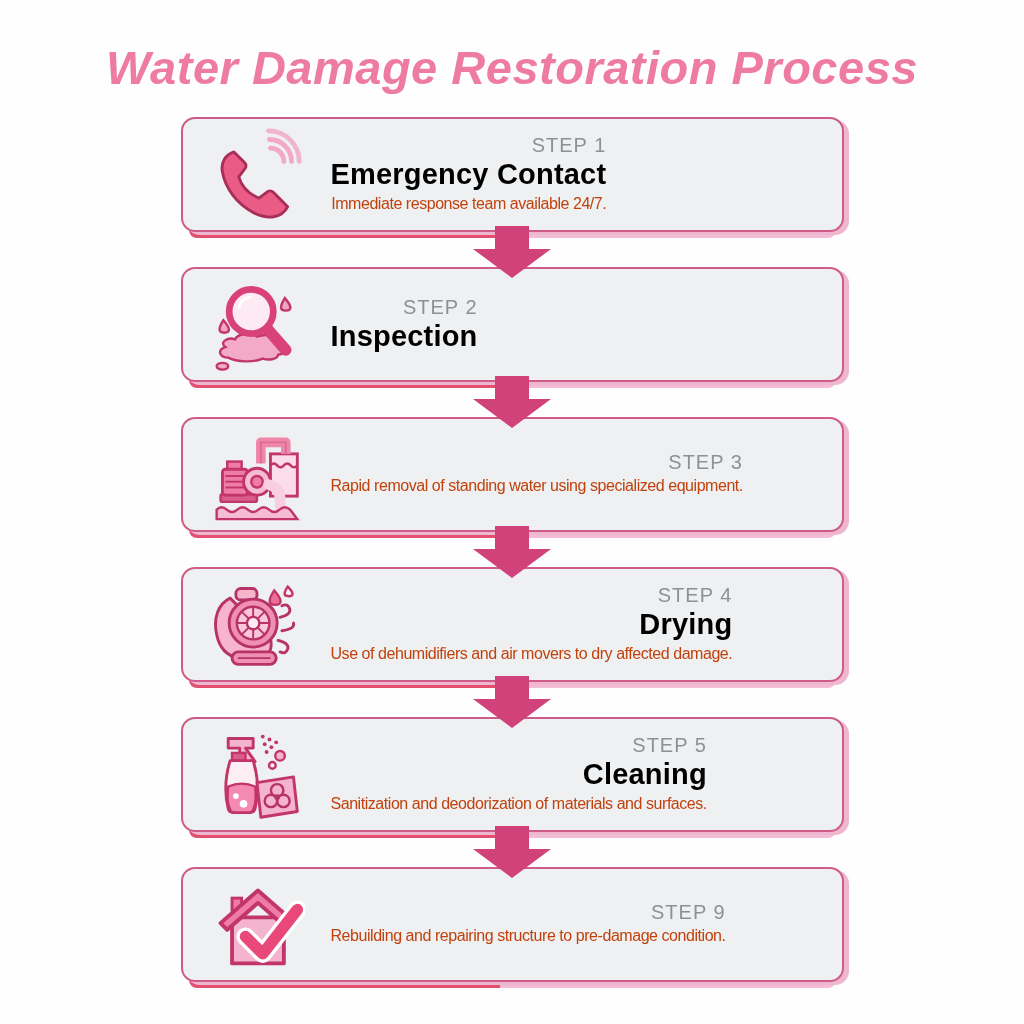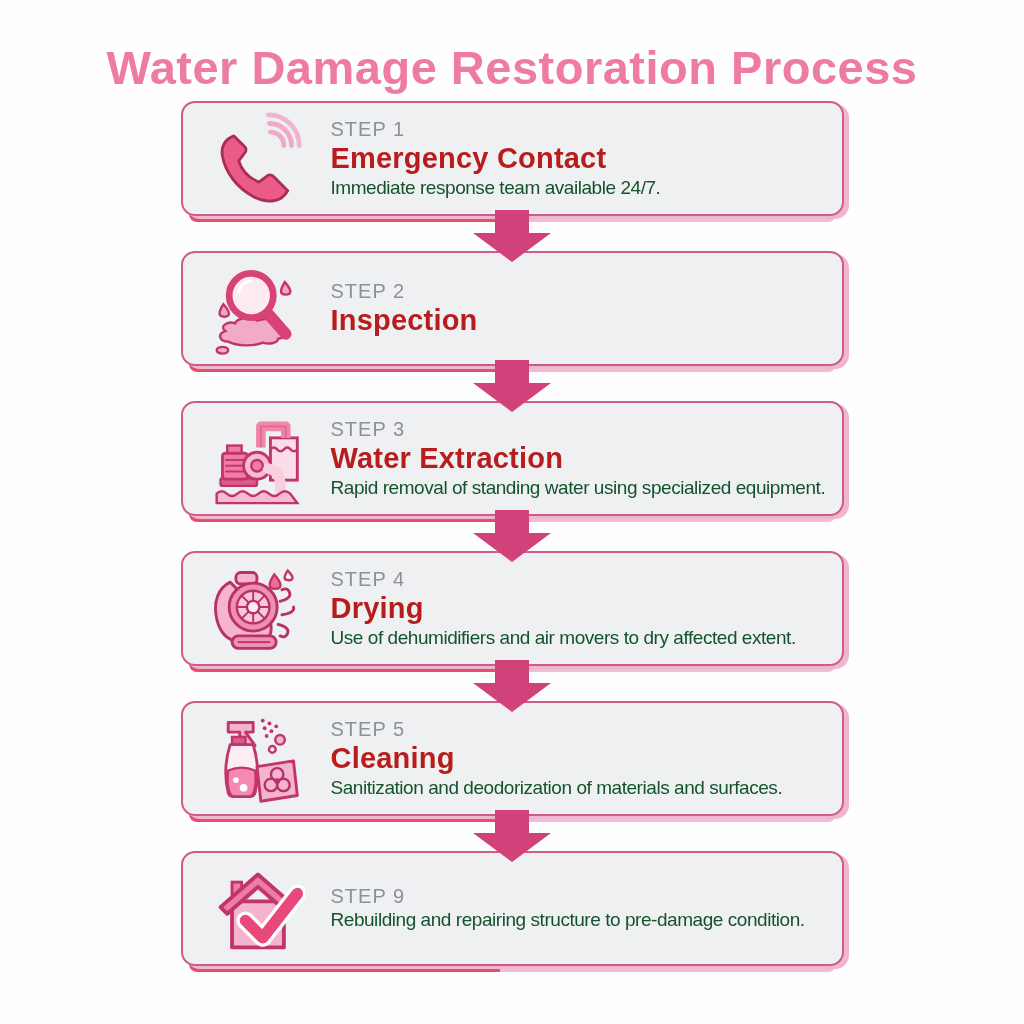--- a/index.html
+++ b/index.html
@@ -10,24 +10,26 @@
     overflow:hidden;
   }
   .page-title{
     margin:0;
     padding-top:40px;
     text-align:center;
     font-size:47px;
     font-weight:bold;
     letter-spacing:.5px;
     color:#ee7ba3;
+    font-style:italic;
   }
   .flow{
     width:663px;
-    margin:6px auto 0 auto;
+    margin:22px auto 0 auto;
+    text-align:right;
   }
   .card-wrap{
     position:relative;
     z-index:1;
   }
   .card-wrap::after{
     content:"";
     position:absolute;
     left:8px; right:8px; bottom:-6px;
     height:16px;
@@ -64,28 +66,28 @@
   }
   .step-label{
     font-size:20px;
     letter-spacing:1px;
     color:#8d9197;
     line-height:22px;
   }
   .step-title{
     font-size:29px;
     font-weight:bold;
-    color:#b91c1c;
+    color:#000000;
     line-height:34px;
     letter-spacing:.2px;
   }
   .step-desc{
-    font-size:19px;
+    font-size:16px;
     letter-spacing:-0.45px;
-    color:#14532d;
+    color:#c2410c;
     line-height:24px;
     white-space:nowrap;
   }
   .arrow{
     position:relative;
     height:35px;
     z-index:5;
   }
   .arrow .stem{
     position:absolute;
@@ -177,21 +179,20 @@
           <line x1="17" y1="57" x2="37" y2="57" stroke="#c2356a" stroke-width="2"></line>
           <line x1="17" y1="63" x2="37" y2="63" stroke="#c2356a" stroke-width="2"></line>
           <circle cx="50" cy="57" r="14" fill="#f6bcd4" stroke="#c2356a" stroke-width="3"></circle>
           <circle cx="50" cy="57" r="6" fill="#ee7ca4" stroke="#c2356a" stroke-width="2.5"></circle>
           <path d="M62 60 q14 3 12 22" fill="none" stroke="#f9cfe0" stroke-width="11" stroke-linecap="round"></path>
           <path d="M8 86 q5 -5 10.5 0 q5.5 5 11 0 q5.5 -5 11 0 q5.5 5 11 0 q5.5 -5 11 0 q5.5 5 11 0 q5.5 -5 11 0 L92 96 L8 96 z" fill="#f6bcd4" stroke="#c2356a" stroke-width="2.5"></path>
         </svg>
       </div>
       <div class="card-text">
         <span class="step-label">STEP 3</span>
-        <span class="step-title">Water Extraction</span>
         <span class="step-desc">Rapid removal of standing water using specialized equipment.</span>
       </div>
     </div>
   </div>
 
   <div class="arrow">
     <div class="stem"></div>
     <div class="head"></div>
   </div>
 
@@ -215,21 +216,21 @@
             <line x1="58" y1="36" x2="34" y2="60"></line>
           </g>
           <circle cx="46" cy="48" r="6.5" fill="#fdeaf2" stroke="#b73267" stroke-width="2.5"></circle>
           <rect x="24" y="78" width="46" height="13" rx="6.5" fill="#ef8fb2" stroke="#b73267" stroke-width="3"></rect>
           <line x1="30" y1="84.5" x2="64" y2="84.5" stroke="#b73267" stroke-width="2"></line>
         </svg>
       </div>
       <div class="card-text">
         <span class="step-label">STEP 4</span>
         <span class="step-title">Drying</span>
-        <span class="step-desc">Use of dehumidifiers and air movers to dry affected extent.</span>
+        <span class="step-desc">Use of dehumidifiers and air movers to dry affected damage.</span>
       </div>
     </div>
   </div>
 
   <div class="arrow">
     <div class="stem"></div>
     <div class="head"></div>
   </div>
 
   <div class="card-wrap">

